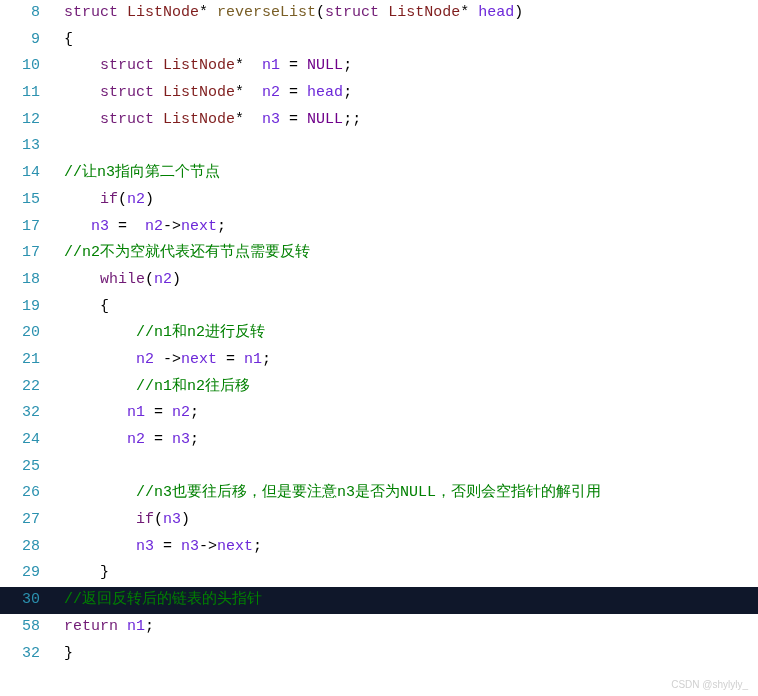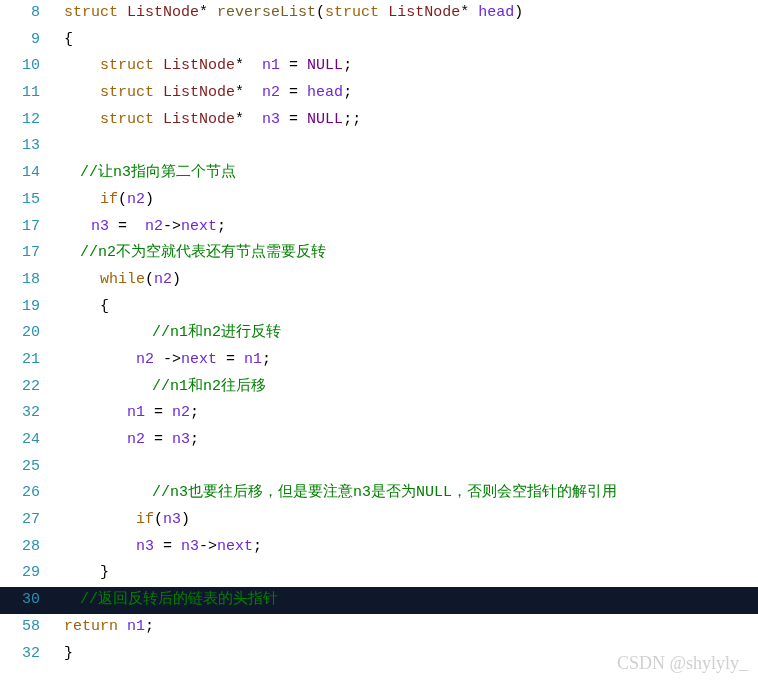--- a/index.html
+++ b/index.html
@@ -37,34 +37,34 @@
     .bracket-col {
       width: 10px;
       min-width: 10px;
       position: relative;
       color: #a0a0a0;
     }
     .code {
       white-space: pre;
       padding-left: 2px;
     }
-    .kw { color: #a16207; }
+    .kw { color: #701a75; }
     .type { color: #7f1d1d; }
     .fn { color: #795e26; }
     .ident { color: #6d28d9; }
     .punct { color: #000000; }
     .macro { color: #6f008a; }
-    .comment { color: #008000; margin-left: 16px; }
+    .comment { color: #008000; }
     .watermark {
       position: absolute;
-      bottom: 22px;
+      bottom: 6px;
       right: 10px;
       color: #d0d0d0;
-      font-size: 18px;
-      font-family: Liberation Serif, serif;
+      font-size: 10px;
+      font-family: Liberation Sans, sans-serif;
     }
   </style>
 </head>
 <body>
 
 <div class="code-container" id="code-root">
     <div class="code-line">
       <div class="gutter">8</div>
       <div class="bracket-col"></div>
       <div class="code"><span></span><span class="kw">struct</span><span> </span><span class="type">ListNode</span><span class="punct">* </span><span class="fn">reverseList</span><span class="punct">(</span><span class="kw">struct</span><span> </span><span class="type">ListNode</span><span class="punct">* </span><span class="ident">head</span><span class="punct">)</span></div>

